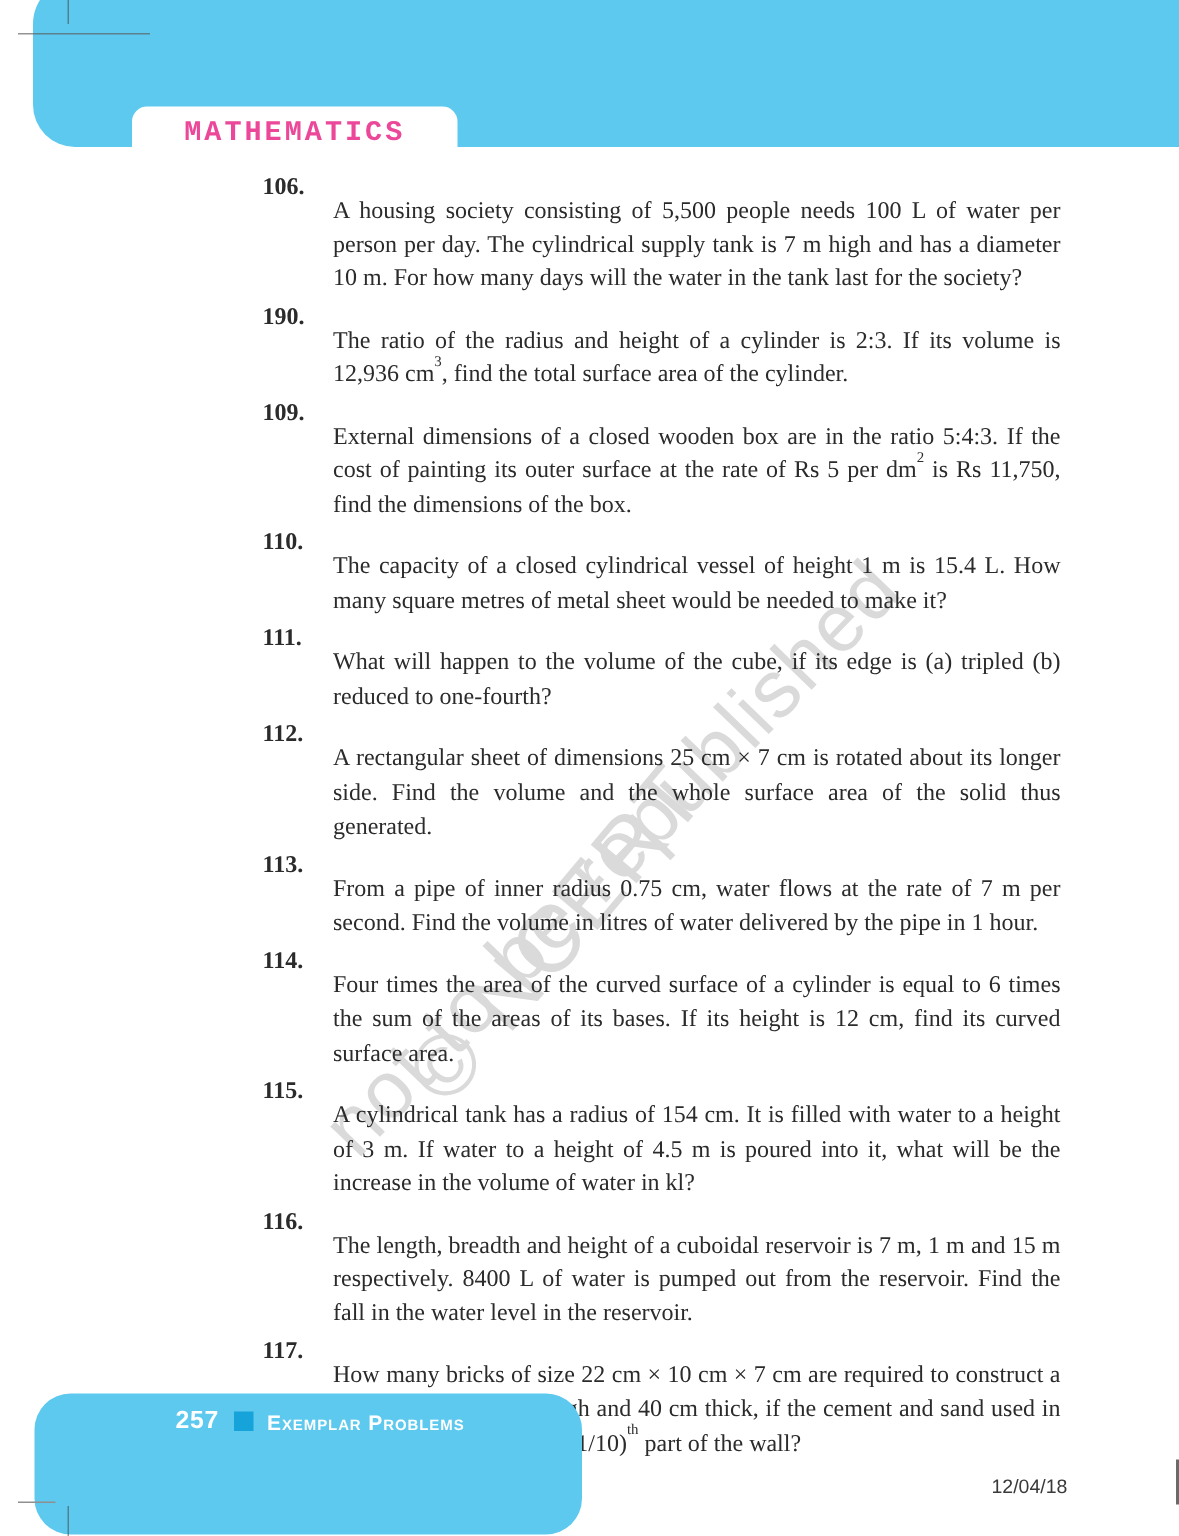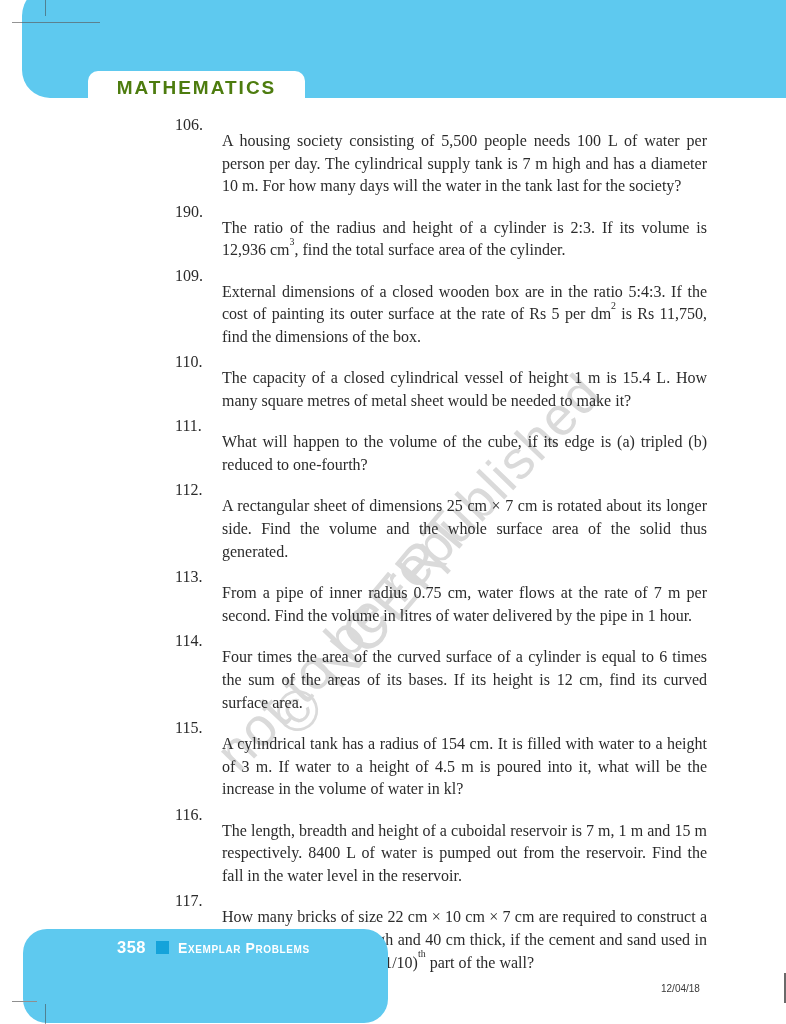--- a/index.html
+++ b/index.html
@@ -20,43 +20,43 @@
   }
   .header-tab{
     position:absolute;
     left:66px;top:85px;       
     width:217px;height:30px;
     background:#ffffff;
     border-radius:10px 10px 0 0;
     display:flex;align-items:center;justify-content:center;
   }
   .page-title{
-    font-family:Liberation Sans, sans-serif;
+    font-family:Liberation Mono, monospace;
     font-weight:800;
     font-size:19px;
     letter-spacing:2px;
-    color:#4d7c0f;
+    color:#ec4899;
     padding-top:4px;
     white-space:nowrap;
   }
   
   .watermark{position:absolute;z-index:1;color:#dadada;
     font-family:"Liberation Sans", sans-serif;
     white-space:nowrap;pointer-events:none;}
   .wm1{left:235px;top:589px;font-size:58px;transform:rotate(-50deg);letter-spacing:2px;}
   .wm2{left:145px;top:541px;font-size:54px;transform:rotate(-46deg);letter-spacing:1px;}
   
   .problems{
     position:absolute;z-index:2;
     left:175px;top:114px;width:532px;
     color:#2b2b2b;
     font-size:16px;line-height:22.7px;
   }
   .problem{display:flex;margin-bottom:2.6px;}
-  .pnum{flex:0 0 47px;font-weight:400;}
+  .pnum{flex:0 0 47px;font-weight:700;}
   .ptext{flex:1;text-align:justify;margin-top:16px;}
   .ptext sup{font-size:0.62em;line-height:0;position:relative;top:-0.45em;}
   
   .footer-band{
     position:absolute;z-index:3;
     left:23px;top:929px;
     width:365px;height:94px;
     background:#5ec9ef;
     border-radius:24px;
   }
@@ -72,21 +72,21 @@
     font-weight:800;font-size:14px;
     font-variant:small-caps;
     letter-spacing:0.6px;
     padding-top:1px;
   }
   
   .date-stamp{
     position:absolute;z-index:2;
     left:661px;top:983px;
     font-family:"Liberation Sans", sans-serif;
-    font-size:10px;color:#3a3a3a;
+    font-size:13px;color:#3a3a3a;
   }
   
   .crop{position:absolute;background:#8f8f8f;z-index:4;}
   .crop.tl-h{left:12px;top:22px;width:88px;height:1px;background:rgba(90,90,90,.65);}
   .crop.tl-v{left:45px;top:0;width:1px;height:16px;background:rgba(70,70,70,.55);}
   .crop.bl-h{left:12px;top:1001px;width:25px;height:1px;}
   .crop.bl-v{left:45px;top:1004px;width:1px;height:20px;background:rgba(70,70,70,.55);}
   .crop.br-v{left:784px;top:973px;width:2px;height:30px;background:#6a6a6a;}
 </style>
 </head>
@@ -162,21 +162,21 @@
     </div>
 
     <div class="problem">
       <span class="pnum">117.</span>
       <span class="ptext">How many bricks of size 22 cm × 10 cm × 7 cm are required to construct a wall 11m long, 3.5 m high and 40 cm thick, if the cement and sand used in the construction occupy (1/10)<sup>th</sup> part of the wall?</span>
     </div>
   </div>
 
   <div class="footer-band">
     <div class="footer-row">
-      <span class="page-number">358</span>
+      <span class="page-number">257</span>
       <span class="footer-square"></span>
       <span class="footer-label">Exemplar Problems</span>
     </div>
   </div>
 
   <span class="date-stamp">12/04/18</span>
 
 </div>
 
 </body></html>

